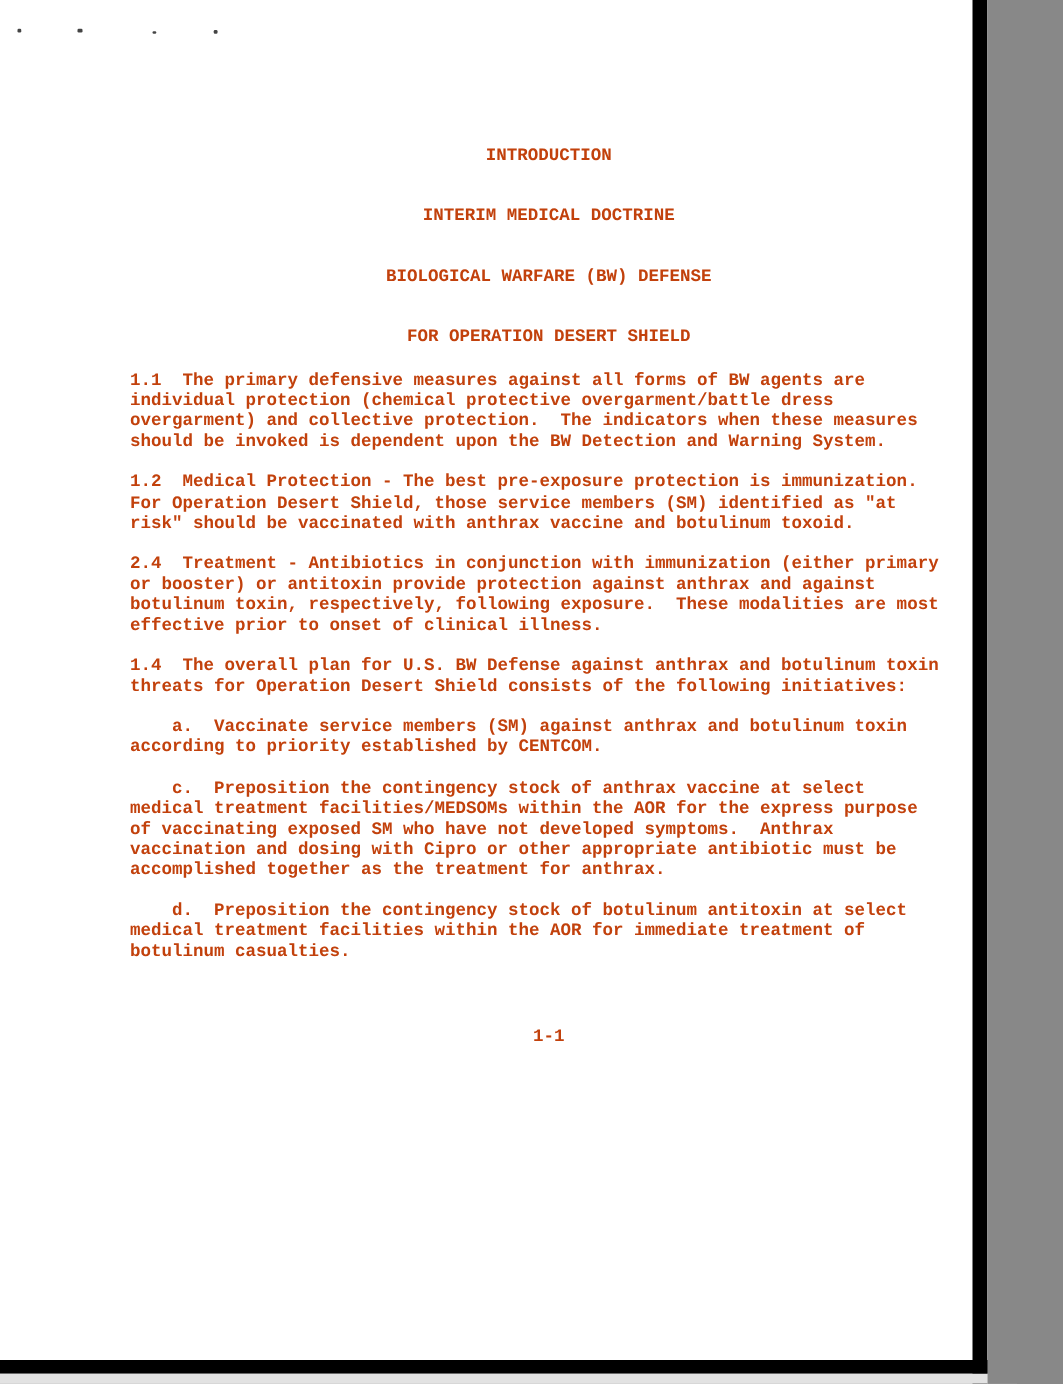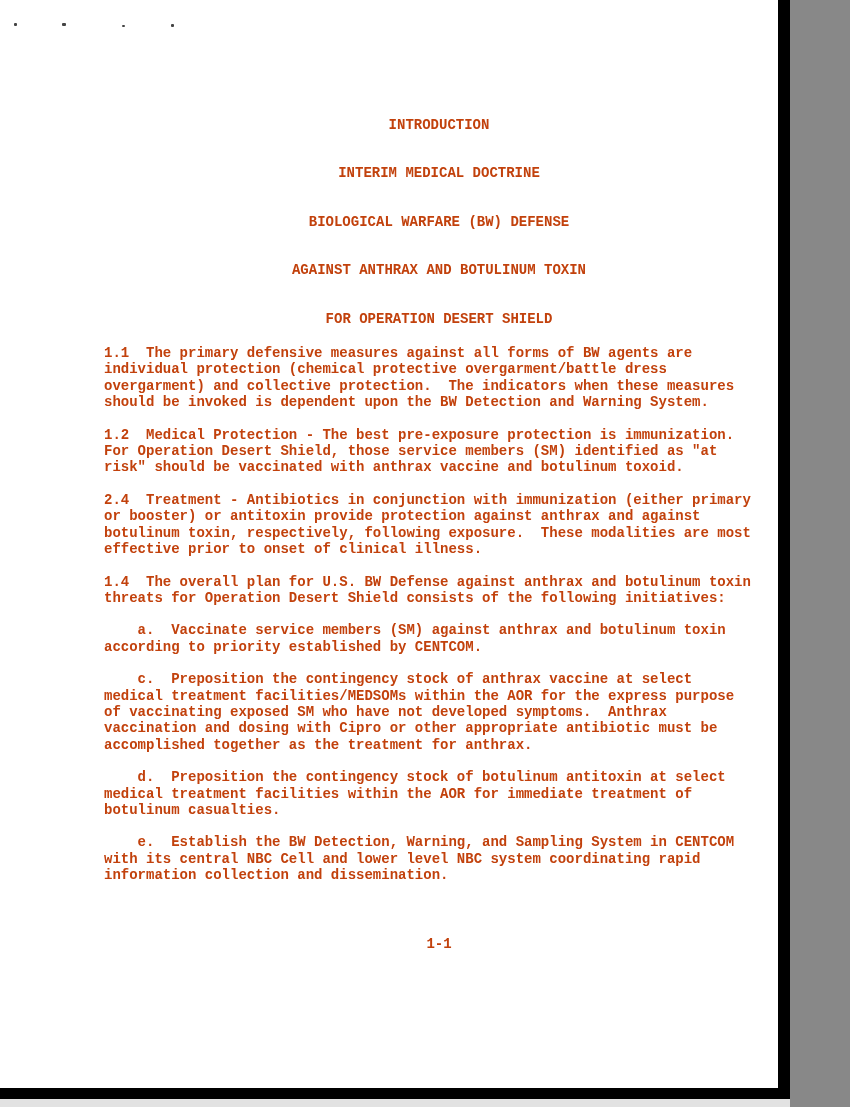--- a/index.html
+++ b/index.html
@@ -80,21 +80,20 @@
   <span class="speck speck-2"></span>
   <span class="speck speck-3"></span>
   <span class="speck speck-4"></span>
 
   <div class="content">
     <div class="heading">INTRODUCTION</div>
 
     <div class="title-block">
       <div class="title-line">INTERIM MEDICAL DOCTRINE</div>
       <div class="title-line">BIOLOGICAL WARFARE (BW) DEFENSE</div>
-      <div class="title-line">AGAINST ANTHRAX AND BOTULINUM TOXIN</div>
       <div class="title-line">FOR OPERATION DESERT SHIELD</div>
     </div>
 
     <p class="para">1.1  The primary defensive measures against all forms of BW agents are
 individual protection (chemical protective overgarment/battle dress
 overgarment) and collective protection.  The indicators when these measures
 should be invoked is dependent upon the BW Detection and Warning System.</p>
     <p class="para">1.2  Medical Protection - The best pre-exposure protection is immunization.
 For Operation Desert Shield, those service members (SM) identified as "at
 risk" should be vaccinated with anthrax vaccine and botulinum toxoid.</p>
@@ -107,23 +106,20 @@
     <p class="para">    a.  Vaccinate service members (SM) against anthrax and botulinum toxin
 according to priority established by CENTCOM.</p>
     <p class="para">    c.  Preposition the contingency stock of anthrax vaccine at select
 medical treatment facilities/MEDSOMs within the AOR for the express purpose
 of vaccinating exposed SM who have not developed symptoms.  Anthrax
 vaccination and dosing with Cipro or other appropriate antibiotic must be
 accomplished together as the treatment for anthrax.</p>
     <p class="para">    d.  Preposition the contingency stock of botulinum antitoxin at select
 medical treatment facilities within the AOR for immediate treatment of
 botulinum casualties.</p>
-    <p class="para">    e.  Establish the BW Detection, Warning, and Sampling System in CENTCOM
-with its central NBC Cell and lower level NBC system coordinating rapid
-information collection and dissemination.</p>
 
     <div class="page-number">1-1</div>
   </div>
 
   <div class="edge-right"></div>
   <div class="edge-bottom"></div>
   <div class="strip-bottom"></div>
 
 </div>
 

